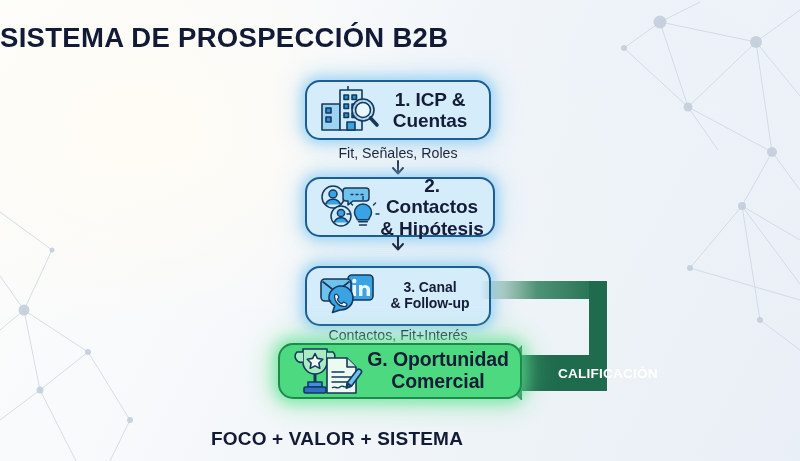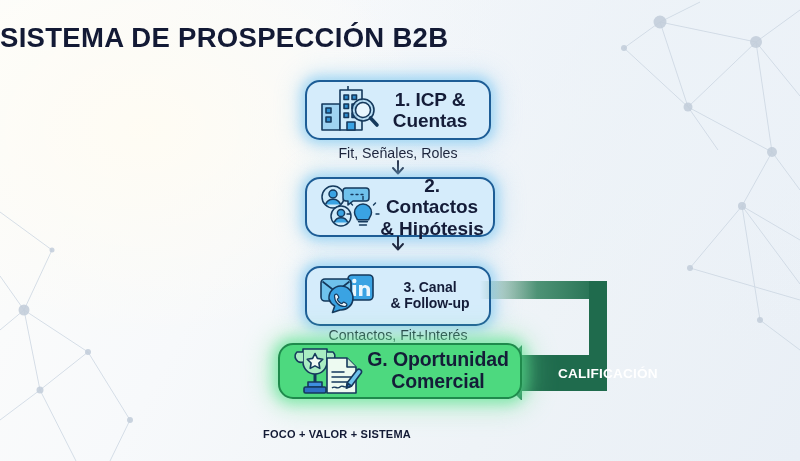--- a/index.html
+++ b/index.html
@@ -150,21 +150,21 @@
     white-space: nowrap;
   }
 
   
   .footer-caption {
     position: absolute;
     top: 428px;
     left: 0;
     width: 652px;
     text-align: center;
-    font-size: 11px;
+    font-size: 19px;
     font-weight: bold;
     color: #131a35;
     letter-spacing: 0.2px;
     white-space: nowrap;
     padding-left: 22px;
   }
 </style>
 </head>
 <body>
 

